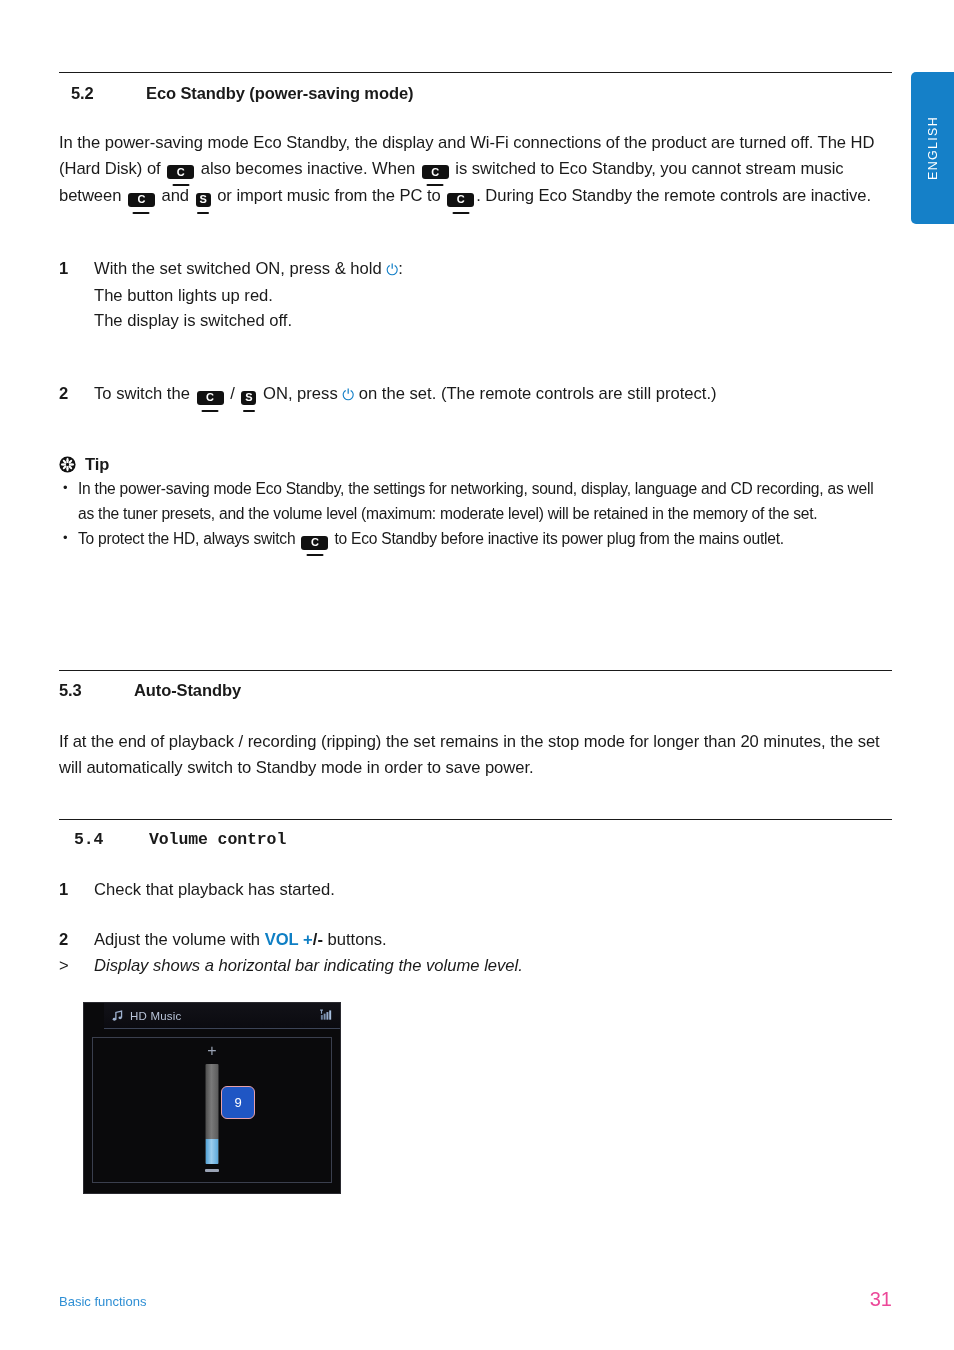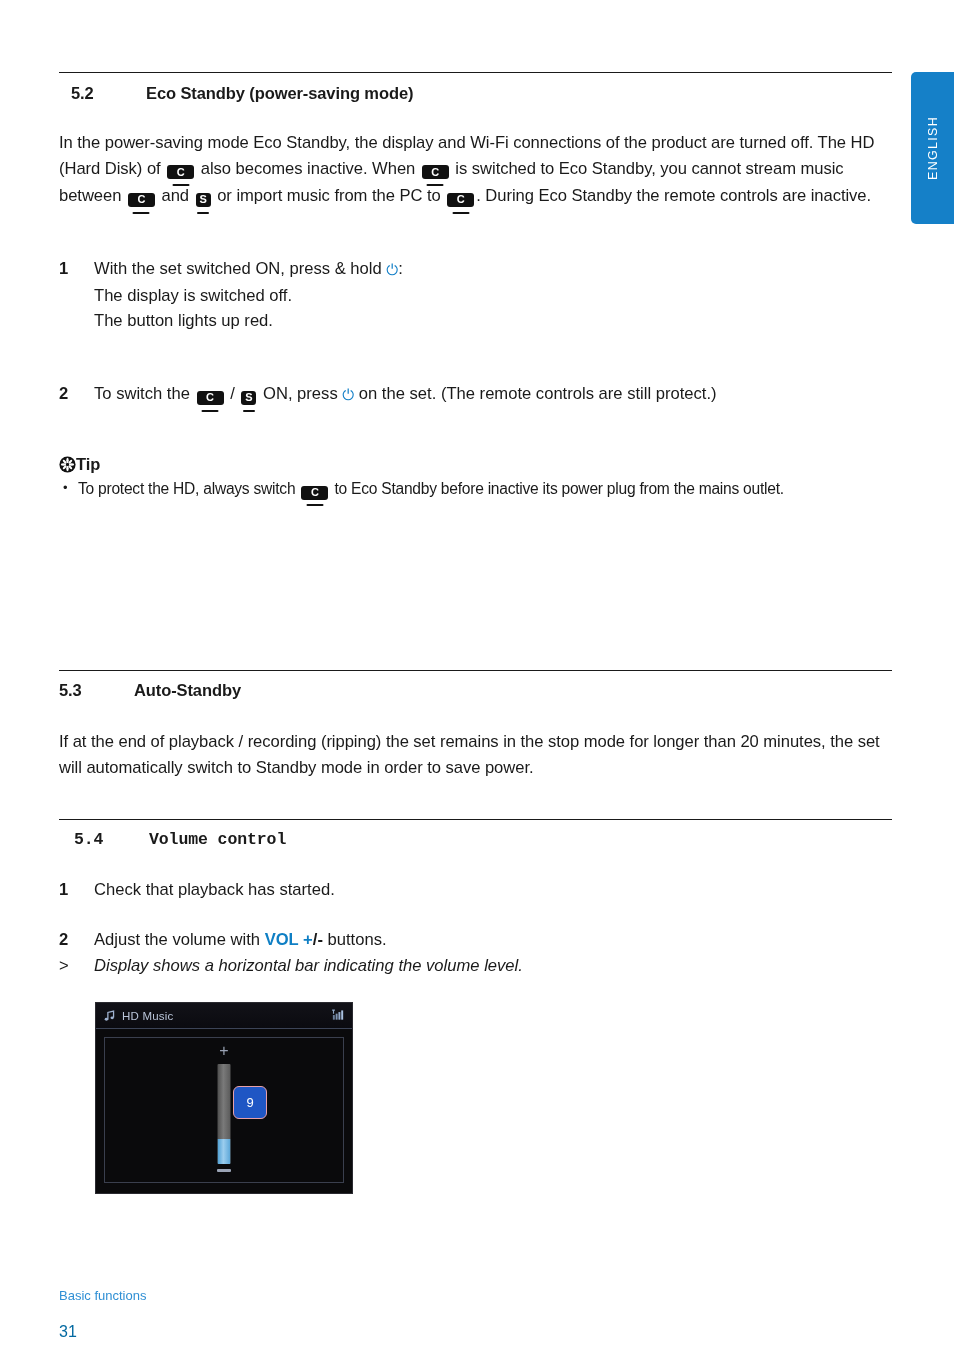--- a/index.html
+++ b/index.html
@@ -119,21 +119,21 @@
   .pwr {
     color: #1580c8;
     font-size: 15px;
     vertical-align: -1px;
   }
 
   
   .tip-head {
     display: flex;
     align-items: center;
-    gap: 0;
+    gap: 9px;
     font-weight: bold;
     font-size: 16.5px;
   }
   .tip-icon {
     width: 17px;
     height: 17px;
     flex: 0 0 17px;
     display: block;
   }
   .tip-list {
@@ -242,24 +242,23 @@
 
   
   .footer {
     position: absolute;
     left: 59px;
     right: 62px;
     top: 1288px;
     display: flex;
     align-items: baseline;
     justify-content: space-between;
-    flex-direction: column;
   }
   .footer-left { color: #2f8fd4; font-size: 13px; }
-  .footer-right { color: #0369a1; font-size: 16px; margin-top: 20px; }
+  .footer-right { color: #ec4899; font-size: 20px; }
 </style>
 </head>
 <body>
 
 <div class="lang-tab">
   <span>ENGLISH</span>
 </div>
 
 <div class="page">
 
@@ -273,22 +272,22 @@
   </div>
 
   <div class="para" style="position:absolute; left:0; top:130px; width:833px;">
     <span>In the power-saving mode Eco Standby, the display and Wi-Fi connections of the product are turned off. The HD (Hard Disk) of </span><span class="badge badge-c"><span class="chip">C</span><span class="base"></span></span><span> also becomes inactive. When </span><span class="badge badge-c"><span class="chip">C</span><span class="base"></span></span><span> is switched to Eco Standby, you cannot stream music between </span><span class="badge badge-c"><span class="chip">C</span><span class="base"></span></span><span> and </span><span class="badge badge-s"><span class="chip">S</span><span class="base"></span></span><span> or import music from the PC to </span><span class="badge badge-c"><span class="chip">C</span><span class="base"></span></span><span>. During Eco Standby the remote controls are inactive.</span>
   </div>
 
   <div class="step" style="position:absolute; left:0; top:256px; width:833px;">
     <div class="step-num">1</div>
     <div class="step-body">
       <div><span>With the set switched ON, press &amp; hold </span><span class="pwr">⏻</span><span>:</span></div>
+      <div>The button lights up red.</div>
       <div>The display is switched off.</div>
-      <div>The button lights up red.</div>
     </div>
   </div>
 
   <div class="step" style="position:absolute; left:0; top:381px; width:833px;">
     <div class="step-num">2</div>
     <div class="step-body">
       <div><span>To switch the </span><span class="badge badge-c"><span class="chip">C</span><span class="base"></span></span><span> / </span><span class="badge badge-s"><span class="chip">S</span><span class="base"></span></span><span> ON, press </span><span class="pwr">⏻</span><span> on the set. (The remote controls are still protect.)</span></div>
     </div>
   </div>
 
@@ -304,20 +303,21 @@
           <ellipse cx="6.7" cy="6.7" rx="1.35" ry="2.9" transform="rotate(-45 6.7 6.7)"></ellipse>
           <ellipse cx="13.3" cy="13.3" rx="1.35" ry="2.9" transform="rotate(-45 13.3 13.3)"></ellipse>
           <ellipse cx="13.3" cy="6.7" rx="1.35" ry="2.9" transform="rotate(45 13.3 6.7)"></ellipse>
           <ellipse cx="6.7" cy="13.3" rx="1.35" ry="2.9" transform="rotate(45 6.7 13.3)"></ellipse>
         </g>
         <circle cx="10" cy="10" r="1.5" fill="#111111"></circle>
       </svg>
       <span>Tip</span>
     </div>
     <ul class="tip-list">
+      <li>In the power-saving mode Eco Standby, the settings for networking, sound, display, language and CD recording, as well as the tuner presets, and the volume level (maximum: moderate level) will be retained in the memory of the set.</li>
       <li><span>To protect the HD, always switch </span><span class="badge badge-c"><span class="chip">C</span><span class="base"></span></span><span> to Eco Standby before inactive its power plug from the mains outlet.</span></li>
     </ul>
   </div>
 
   <div style="position:absolute; left:0; top:670px; width:833px;">
     <hr class="rule">
   </div>
   <div class="sec-head" style="position:absolute; left:0; top:681px;">
     <span class="sec-num">5.3</span>
     <span class="sec-title">Auto-Standby</span>
@@ -340,21 +340,21 @@
   <div class="step" style="position:absolute; left:0; top:927px; width:833px;">
     <div class="step-num">2</div>
     <div class="step-body"><span>Adjust the volume with </span><span class="vol-accent">VOL +</span><span class="vol-accent-blk">/-</span><span> buttons.</span></div>
   </div>
 
   <div class="step" style="position:absolute; left:0; top:953px; width:833px;">
     <div class="step-num arrow">&gt;</div>
     <div class="step-body italic">Display shows a horizontal bar indicating the volume level.</div>
   </div>
 
-  <div class="display" style="position:absolute; left:36px; top:1002px;">
+  <div class="display" style="position:absolute; left:24px; top:1002px;padding-left:20px;">
     <div class="disp-header">
       <svg class="note-icon" viewBox="0 0 16 16">
         <path d="M6 13V4.2l7-1.7v8.1" fill="none" stroke="#9fb2d0" stroke-width="1.6"></path>
         <ellipse cx="4.2" cy="12.6" rx="2.1" ry="1.8" fill="#9fb2d0"></ellipse>
         <ellipse cx="11.3" cy="10.9" rx="2.1" ry="1.8" fill="#9fb2d0"></ellipse>
       </svg>
       <span class="disp-title">HD Music</span>
       <svg class="signal-icon" viewBox="0 0 16 14">
         <path d="M2.2 1.2 L5.2 1.2 M3.7 1.2 L3.7 5" stroke="#8fa6c4" stroke-width="1.2" fill="none"></path>
         <rect x="3" y="6.5" width="2.1" height="5" fill="#6b7f9c"></rect>

